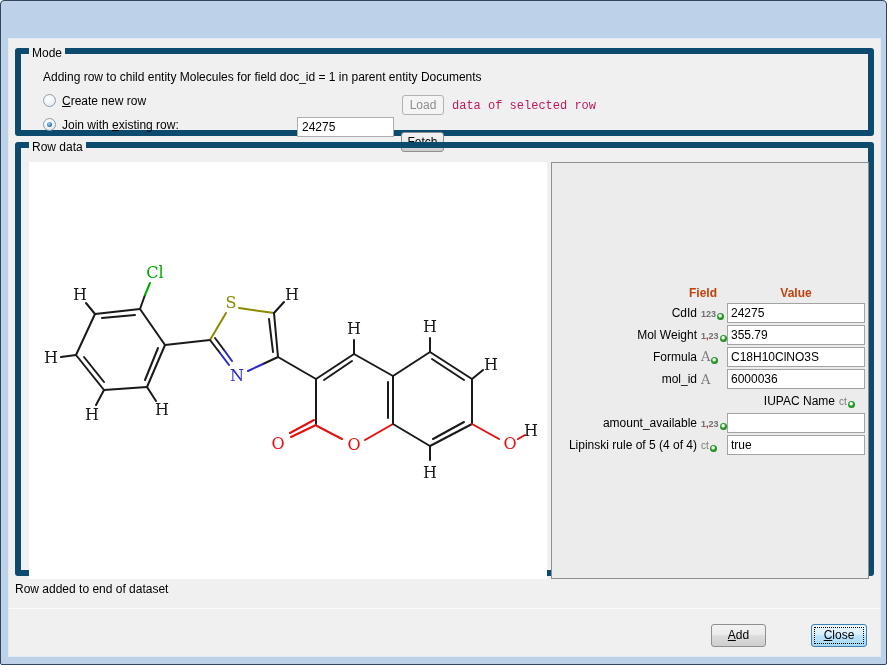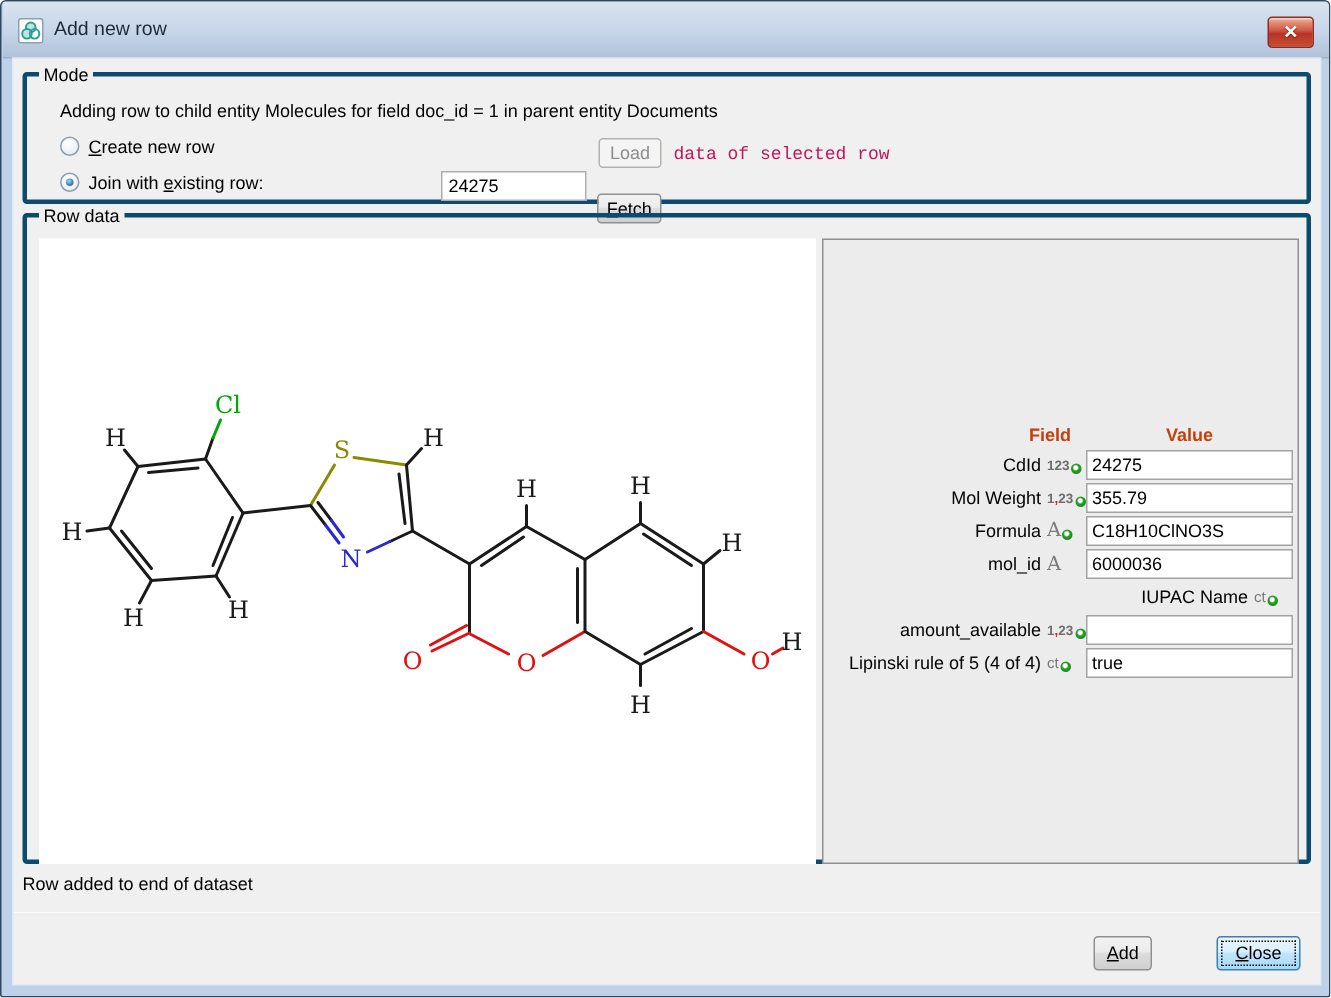--- a/index.html
+++ b/index.html
@@ -23,21 +23,21 @@
     border:1px solid #93291c;border-radius:3px;
     box-shadow:inset 0 1px 0 rgba(255,255,255,.45);
     color:#ffffff;font-size:12px;font-weight:bold;text-align:center;line-height:19px;
     text-shadow:0 1px 1px #7a1a10;cursor:pointer;
   }
   
   .content{
     position:absolute;left:8px;top:38px;width:871px;height:617px;
     background:#f0f0f0;box-shadow:0 0 0 1px rgba(255,255,255,.55);
   }
-  .groupbox{position:absolute;border:3px solid #0c4a6e;border-radius:3px;}
+  .groupbox{position:absolute;border:6px solid #0c4a6e;border-radius:3px;}
   .legend{position:absolute;top:-8px;left:8px;background:#f0f0f0;padding:0 3px;font-size:12px;color:#000;}
   .gb-mode{left:6px;top:9px;width:859px;height:88px;}
   .gb-rowdata{left:6px;top:103px;width:859px;height:434px;}
   .info{position:absolute;left:22px;top:16px;font-size:12px;color:#000;}
   .radio{
     position:absolute;width:13px;height:13px;border-radius:50%;
     border:1px solid #8e9eac;background:radial-gradient(circle at 40% 35%,#ffffff 0%,#eef1f4 60%,#d8dde2 100%);
   }
   .radio.sel::after{
     content:"";position:absolute;left:3px;top:3px;width:5px;height:5px;border-radius:50%;
@@ -95,39 +95,28 @@
   .g{stroke:var(--atom-cl,#00a800);}
   .molsvg text{font-family:"DejaVu Serif",serif;font-size:16px;text-anchor:middle;}
   .tH{fill:var(--atom-c,#1a1a1a);}
   .tCl{fill:var(--atom-cl,#00a800);}
   .tS{fill:var(--atom-s,#8a8a00);}
   .tN{fill:var(--atom-n,#2929cc);}
   .tO{fill:var(--atom-o,#e21010);}
   
   .status{position:absolute;left:6px;top:543px;font-size:12px;color:#000;}
   .separator{position:absolute;left:0;top:569px;width:871px;height:1px;background:#d4d4d4;border-bottom:1px solid #fbfbfb;}
-  .addbtn{left:720px;top:585px;width:39px;height:23px;line-height:21px;}
+  .addbtn{left:702px;top:585px;width:55px;height:23px;line-height:21px;}
   .closebtn2{left:802px;top:585px;width:56px;height:23px;line-height:21px;}
 </style>
 </head>
 <body>
 
 <div class="window">
 
-  <div class="titlebar">
-    <div class="appicon">
-      <svg width="15" height="15" viewBox="0 0 16 16">
-        <circle cx="8" cy="5.6" r="3.4" fill="#bfe4e0" stroke="#2e9e96" stroke-width="1.4"></circle>
-        <circle cx="5.3" cy="10.2" r="3.4" fill="#bfe4e0" stroke="#2e9e96" stroke-width="1.4"></circle>
-        <circle cx="10.7" cy="10.2" r="3.4" fill="none" stroke="#2e9e96" stroke-width="1.4"></circle>
-      </svg>
-    </div>
-    <span class="title">Add new row</span>
-    <div class="closebtn">✕</div>
-  </div>
 
   <div class="content">
 
     <div class="groupbox gb-mode">
       <span class="legend">Mode</span>
       <div class="info">Adding row to child entity Molecules for field doc_id = 1 in parent entity Documents</div>
 
       <div class="radio" style="left:22px;top:40px;"></div>
       <div class="radiolabel" style="left:41px;top:40px;"><span class="mn">C</span><span>reate new row</span></div>
 

